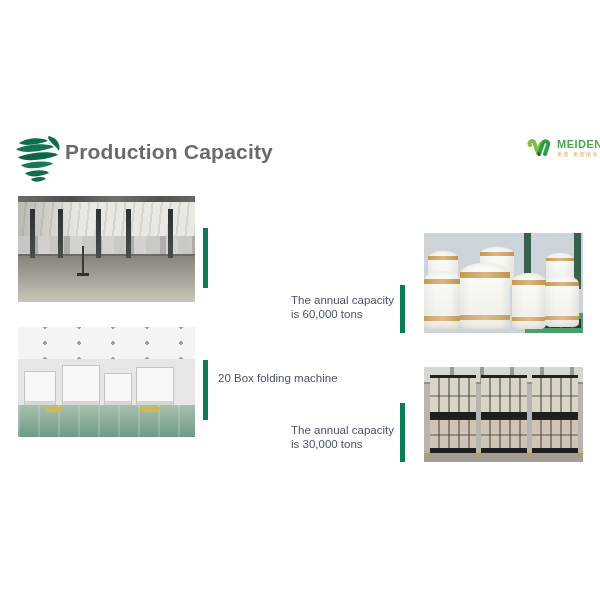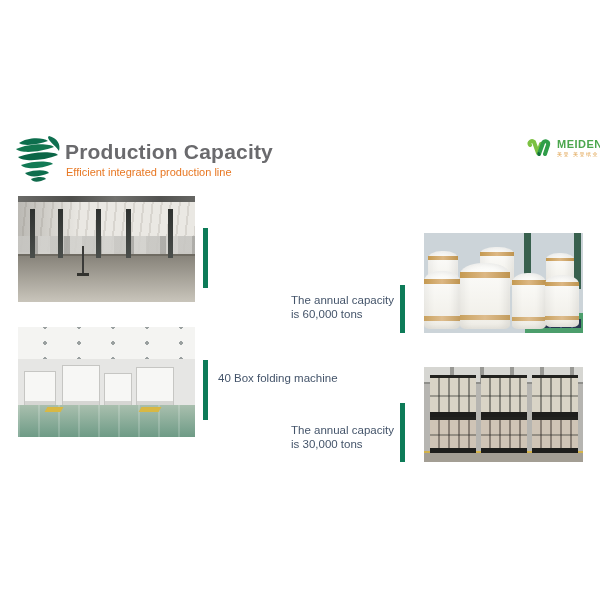--- a/index.html
+++ b/index.html
@@ -102,21 +102,20 @@
   <svg class="brush" viewBox="0 0 52 50" aria-hidden="true">
     <path d="M36 1 C44 3 48 9 46 16 C42 10 35 6 35 2 Z" fill="#0f7050"></path>
     <path d="M6 8 C14 2 30 2 35 6 C26 9 12 12 6 8 Z" fill="#0d6e4d"></path>
     <path d="M3 14 C16 8 37 8 41 12 C28 17 8 19 3 14 Z" fill="#12764f"></path>
     <path d="M5 22 C20 16 42 16 45 20 C30 26 10 27 5 22 Z" fill="#0b6647"></path>
     <path d="M8 30 C22 25 38 26 40 29 C28 34 12 35 8 30 Z" fill="#127a55"></path>
     <path d="M12 38 C24 34 34 35 36 38 C26 42 16 43 12 38 Z" fill="#0d6e4d"></path>
     <path d="M18 44 C26 41 32 42 33 44 C27 47 20 48 18 44 Z" fill="#116b4c"></path>
   </svg>
   <div class="title">Production Capacity</div>
-  <div class="subtitle">Efficient integrated production line</div>
 
   <div class="logo">
     <svg width="24" height="22" viewBox="0 0 24 22" aria-hidden="true">
       <path d="M3 6 C1 3 5 1 7 3 L11 14 L14 5" stroke="#7cc142" stroke-width="4" fill="none" stroke-linecap="round" stroke-linejoin="round"></path>
       <path d="M12 15 L16 4 C17 1 22 2 21 6 L18 15" stroke="#2f9e49" stroke-width="4" fill="none" stroke-linecap="round" stroke-linejoin="round"></path>
       <path d="M11 13 C13 13 14 15 13 17 C11 17 10 15 11 13 Z" fill="#176b3a"></path>
     </svg>
     <div class="logo-text">
       <span class="logo-name">MEIDEN</span>
       <span class="logo-tagline">美登 美登纸业</span>
@@ -162,21 +161,21 @@
     <div class="p2-m" style="left:44px;top:38px;width:36px;height:40px"></div>
     <div class="p2-m" style="left:86px;top:46px;width:26px;height:32px"></div>
     <div class="p2-m" style="left:118px;top:40px;width:36px;height:38px"></div>
     <div class="p2-floor"></div>
     <div class="p2-shine"></div>
     <div class="p2-mat" style="left:28px;top:80px;width:16px"></div>
     <div class="p2-mat" style="left:122px;top:80px;width:20px"></div>
   </div>
 
   <div class="gbar barC"></div>
-  <div class="txt heading2">40 Box folding machine</div>
+  <div class="txt heading2">20 Box folding machine</div>
   <div class="txt capacity2">The annual capacity
 is 30,000 tons</div>
   <div class="gbar barD"></div>
 
   <div class="photo photo4">
     <div class="p4-windows"></div>
     <div class="p4-floor"></div>
     <div class="stack" style="left:6px">
       <div class="bale top"></div>
       <div class="pband" style="top:37px"></div>

